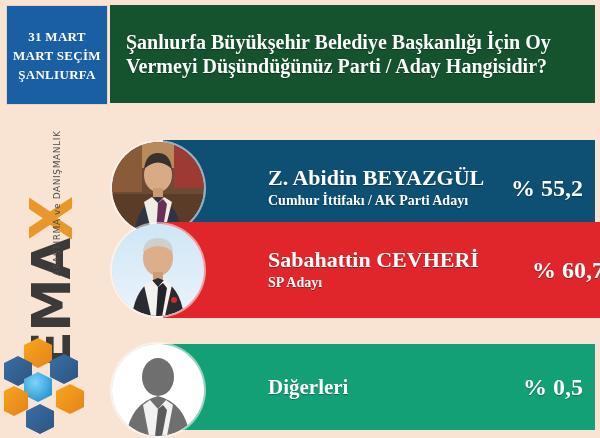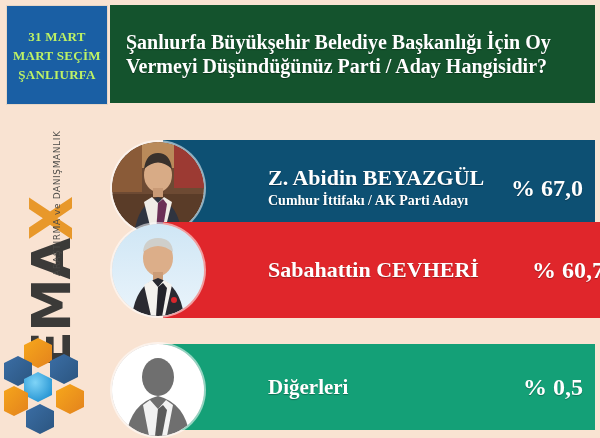--- a/index.html
+++ b/index.html
@@ -12,21 +12,21 @@
   #poll-root{position:absolute;inset:0;}
 
   
   .date-badge{
     position:absolute;left:6px;top:5px;width:100px;height:98px;
     background:#1a5fa4;border:1px solid #e7d6c6;
     display:flex;flex-direction:column;align-items:center;justify-content:center;
     gap:6px;
   }
   .date-badge .dline{
-    color:#bef264;font-weight:bold;font-size:13px;letter-spacing:.3px;
+    color:#ffffff;font-weight:bold;font-size:13px;letter-spacing:.3px;
     text-align:center;line-height:1;white-space:nowrap;
   }
 
   
   .question-bar{
     position:absolute;left:110px;top:5px;width:485px;height:98px;
     background:#4a4a48;
     display:flex;align-items:center;
   }
   .question-text{
@@ -145,21 +145,21 @@
       </svg>
     </div>
   </div>
 
   <div class="row row-1" style="top:140px;height:116px;">
     <div class="bar" style="background: rgb(13, 80, 115);">
       <div class="names">
         <div class="cand-name">Z. Abidin BEYAZGÜL</div>
         <div class="cand-party">Cumhur İttifakı / AK Parti Adayı</div>
       </div>
-      <div class="pct">% 67,0</div>
+      <div class="pct">% 55,2</div>
     </div>
     <div class="photo">
       <svg viewBox="0 0 92 92">
         <defs>
             <clipPath id="c1">
               <circle cx="46" cy="46" r="46"></circle>
             </clipPath>
           </defs>
         <g clip-path="url(#c1)">
           <rect width="92" height="92" fill="#6d4a33"></rect>
@@ -175,20 +175,21 @@
           <path d="M46 61 l5 -4 l4 5 l-5 30 l-6 0Z" fill="#6b2f57"></path>
         </g>
       </svg>
     </div>
   </div>
 
   <div class="row row-2" style="top:222px;height:100px;padding-left:21px;">
     <div class="bar" style="background: rgb(224, 38, 43);">
       <div class="names">
         <div class="cand-name">Sabahattin CEVHERİ</div>
+        <div class="cand-party">SP Adayı</div>
       </div>
       <div class="pct">% 60,7</div>
     </div>
     <div class="photo">
       <svg viewBox="0 0 92 92">
         <defs>
           <clipPath id="c2">
               <circle cx="46" cy="46" r="46"></circle>
             </clipPath>
           <linearGradient id="bg2" x1="0" y1="0" x2="0" y2="1">

